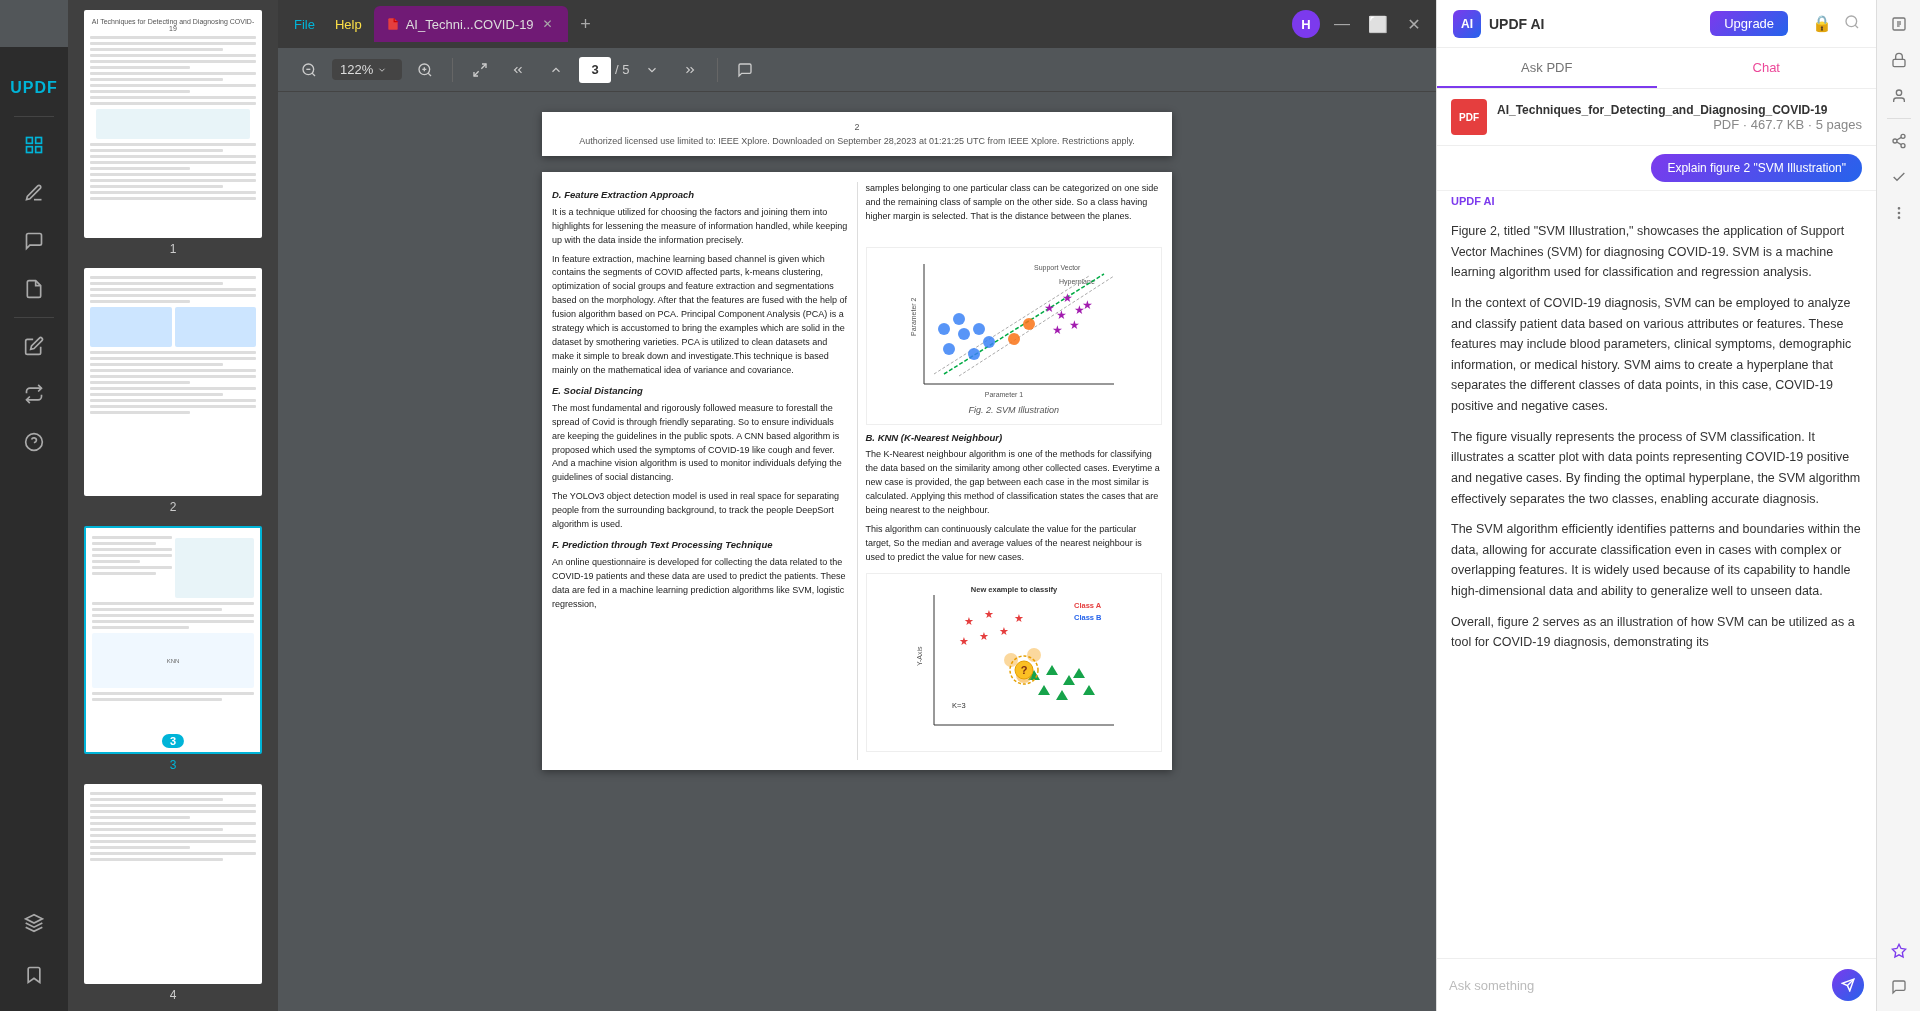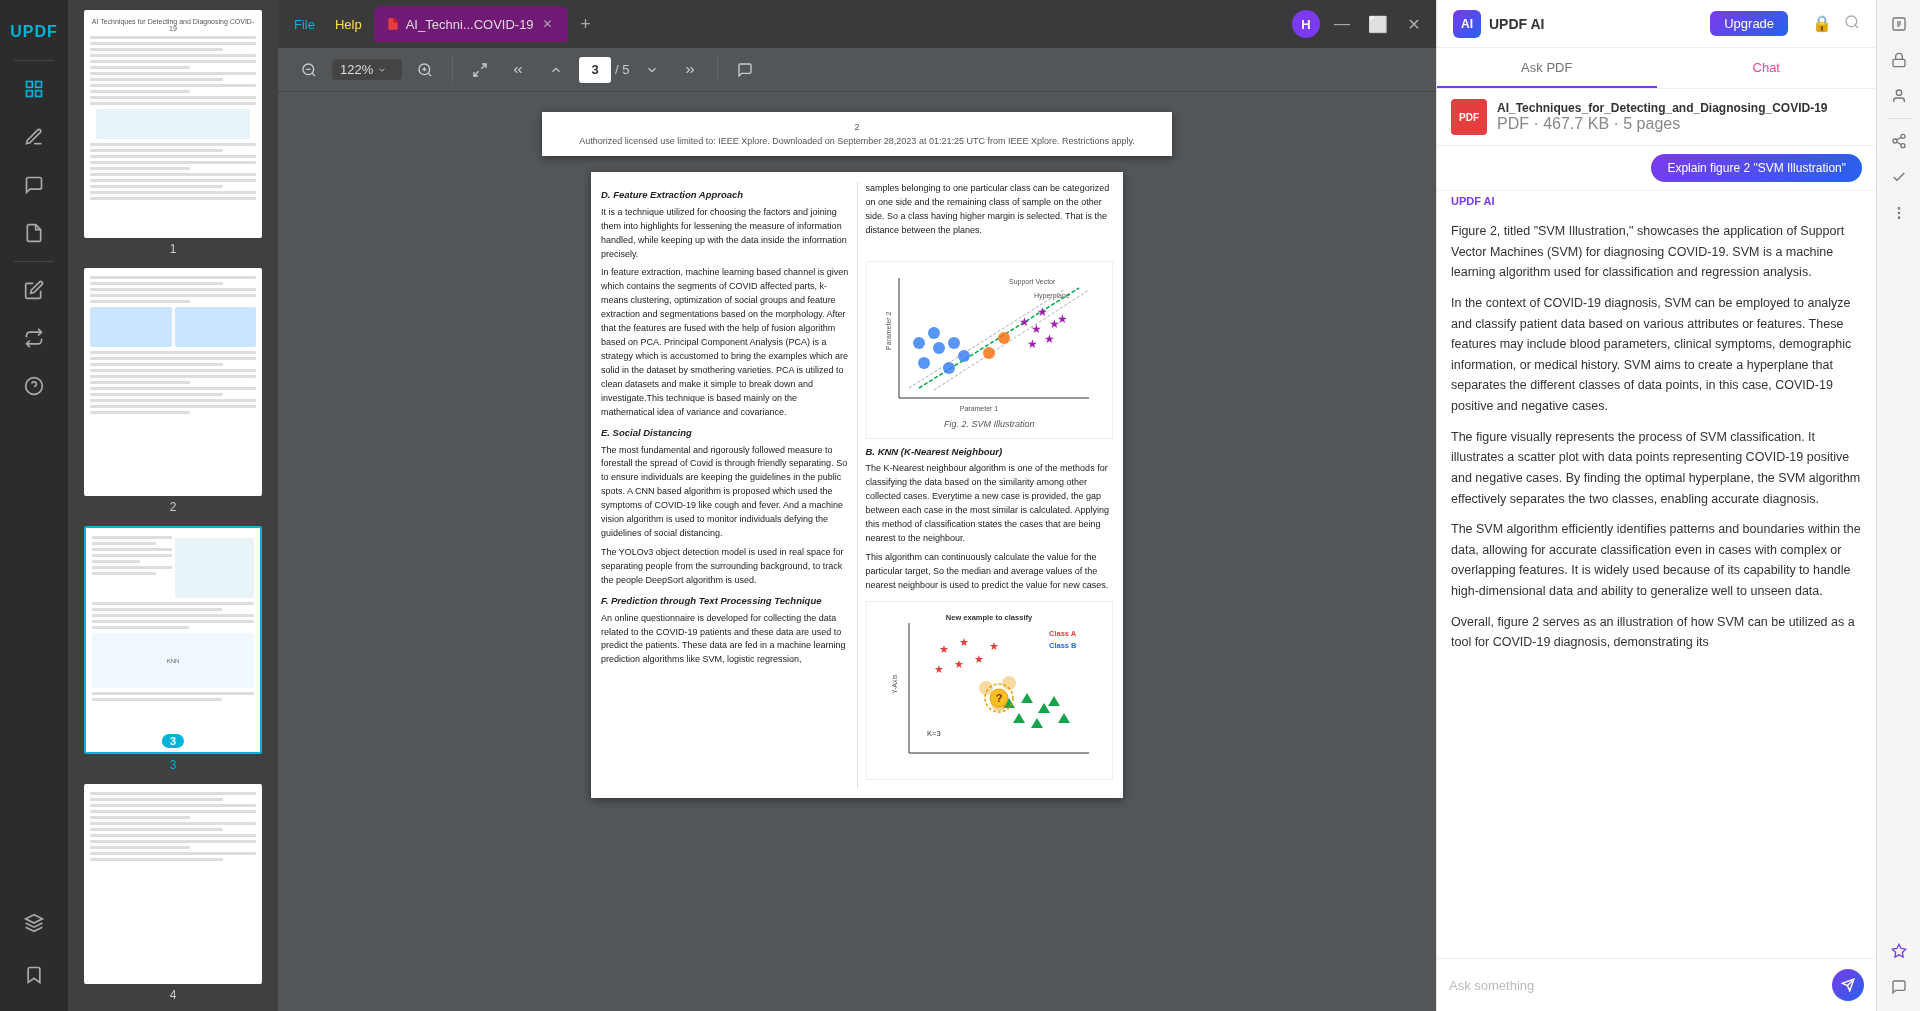--- a/index.html
+++ b/index.html
@@ -5,23 +5,24 @@
     * { margin: 0; padding: 0; box-sizing: border-box; }
     body { font-family: Arial, sans-serif; background: #525659; display: flex; height: 1011px; width: 1920px; overflow: hidden; }
 
     
     .left-sidebar {
       width: 68px;
       background: #2c2c2c;
       display: flex;
       flex-direction: column;
       align-items: center;
-      padding-top: 8px;
+      padding-top: 17px;
       flex-shrink: 0;
       z-index: 10;
+      margin-top: 47px;
     }
     .updf-logo {
       width: 68px;
       height: 48px;
       display: flex;
       align-items: center;
       justify-content: center;
       background: #2c2c2c;
     }
     .updf-logo-text {
@@ -284,21 +285,21 @@
       display: flex;
       flex-direction: column;
       align-items: center;
       padding: 20px 0;
       gap: 16px;
     }
 
     
     .pdf-page {
       background: #fff;
-      width: 532px;
+      width: 630px;
       min-height: 180px;
       box-shadow: 0 2px 8px rgba(0,0,0,0.4);
       position: relative;
     }
     .pdf-content {
       display: flex;
       padding: 12px 16px;
       gap: 16px;
       font-size: 9.5px;
       line-height: 1.5;
@@ -408,21 +409,21 @@
       display: flex;
       align-items: center;
       justify-content: center;
       color: #fff;
       font-size: 10px;
       font-weight: bold;
       flex-shrink: 0;
     }
     .file-details { flex: 1; overflow: hidden; }
     .file-name { font-size: 12px; font-weight: 600; color: #333; white-space: nowrap; overflow: hidden; text-overflow: ellipsis; }
-    .file-meta { font-size: 16px; color: #888; }
+    .file-meta { font-size: 13px; color: #888; text-align: right; }
 
     
     .explain-btn-wrap {
       display: flex;
       justify-content: flex-end;
       padding: 8px 14px;
       border-bottom: 1px solid #f0f0f0;
     }
     .explain-btn {
       background: linear-gradient(135deg, #7c3aed, #2563eb);

